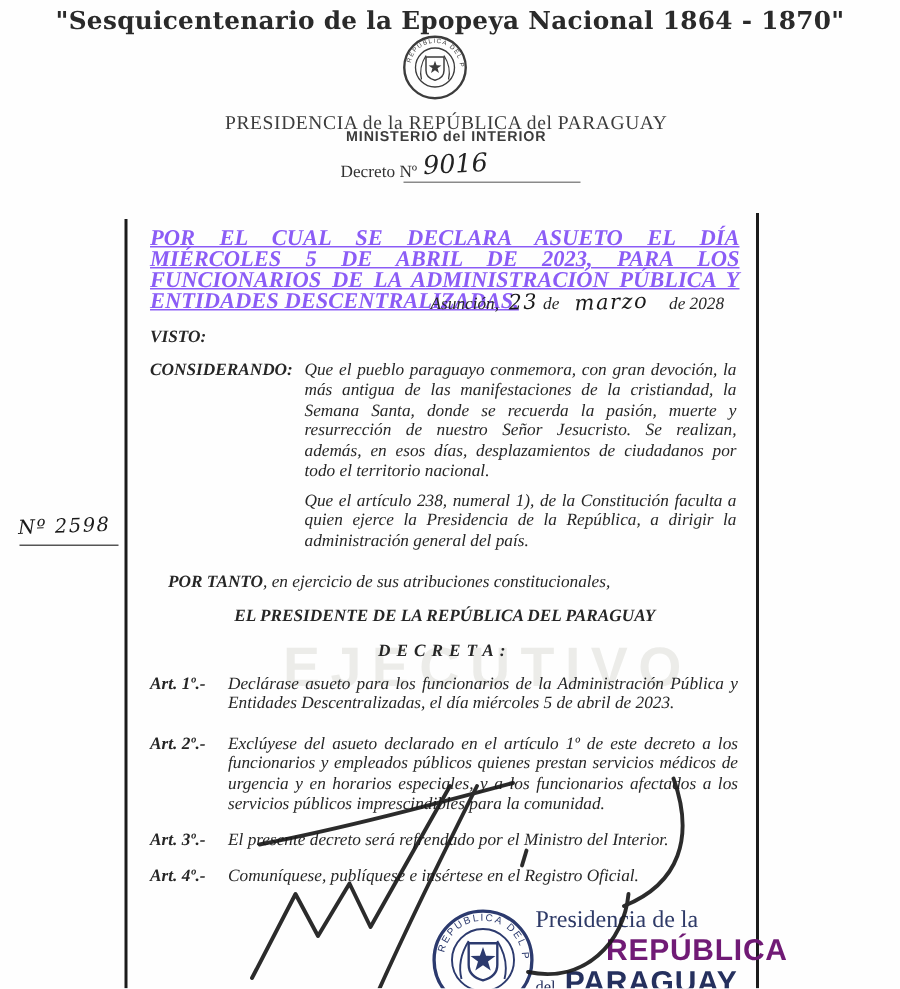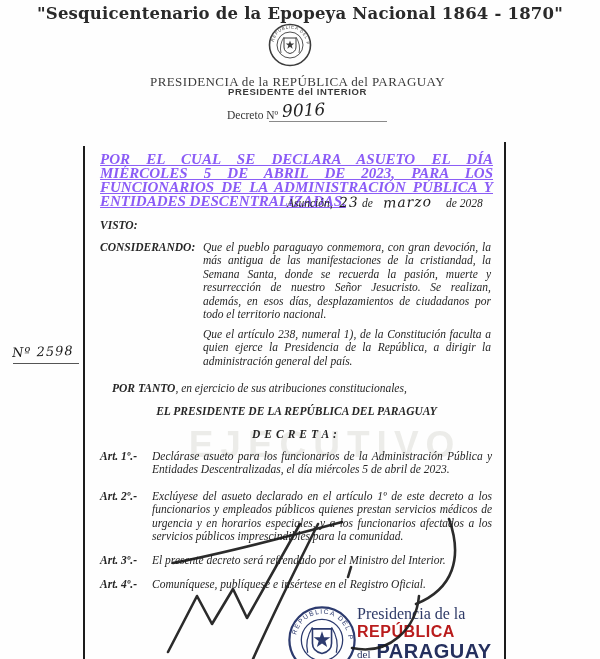--- a/index.html
+++ b/index.html
@@ -77,21 +77,21 @@
   }
   .art-label{left:100px;width:48px;}
   .art-text{left:152px;width:340px;}
   .art1-l{top:450px;} .art1-t{top:450px;}
   .art2-l{top:490px;} .art2-t{top:490px;}
   .art3-l{top:554px;} .art3-t{top:554px;}
   .art4-l{top:578px;} .art4-t{top:578px;}
   
   .footer-logo{top:606px;left:357px;width:180px;color:#2a3565;line-height:1;}
   .fl-1{font-family:"Liberation Serif", serif;font-size:16px;color:#2e3a67;}
-  .fl-2{font-family:"Liberation Sans", sans-serif;font-weight:bold;font-size:16px;letter-spacing:0.5px;margin-top:2px;color:#b91c1c;}
+  .fl-2{font-family:"Liberation Sans", sans-serif;font-weight:bold;font-size:20px;letter-spacing:0.5px;margin-top:2px;color:#701a75;margin-left:47px;}
   .fl-3{font-family:"Liberation Sans", sans-serif;font-weight:bold;font-size:20px;letter-spacing:0.5px;margin-top:1px;color:#25305e;}
   .fl-del{font-family:"Liberation Serif", serif;font-weight:normal;font-size:11px;letter-spacing:0;}
   svg{display:block;}
   .sig-overlay{left:0;top:0;pointer-events:none;}
 </style>
 </head>
 <body>
 
 <div class="page">
 
@@ -108,21 +108,21 @@
         <textPath href="#ringTop" startOffset="6%">REPUBLICA DEL PARAGUAY</textPath>
       </text>
       <path d="M -6,-7 L 6,-7 L 6,2 Q 6,7 0,8.5 Q -6,7 -6,2 Z" fill="none" stroke="#3c3c3c" stroke-width="1"></path>
       <polygon points="0,-4.5 1.06,-1.46 4.28,-1.39 1.71,0.56 2.65,3.64 0,1.8 -2.65,3.64 -1.71,0.56 -4.28,-1.39 -1.06,-1.46" fill="#3c3c3c"></polygon>
       <path d="M -9,8 Q -11,0 -6,-8" fill="none" stroke="#3c3c3c" stroke-width="0.8"></path>
       <path d="M 9,8 Q 11,0 6,-8" fill="none" stroke="#3c3c3c" stroke-width="0.8"></path>
     </svg>
   </div>
 
   <div class="abs org-line">PRESIDENCIA de la REPÚBLICA del PARAGUAY</div>
-  <div class="abs ministry-line">PRESIDENTE del INTERIOR</div>
+  <div class="abs ministry-line">MINISTERIO del INTERIOR</div>
 
   <div class="abs decree-label">Decreto Nº</div>
   <div class="abs decree-number">9016</div>
   <div class="abs decree-underline"></div>
 
   <div class="abs vline left"></div>
   <div class="abs vline right"></div>
 
   <div class="abs watermark">EJECUTIVO</div>
 

